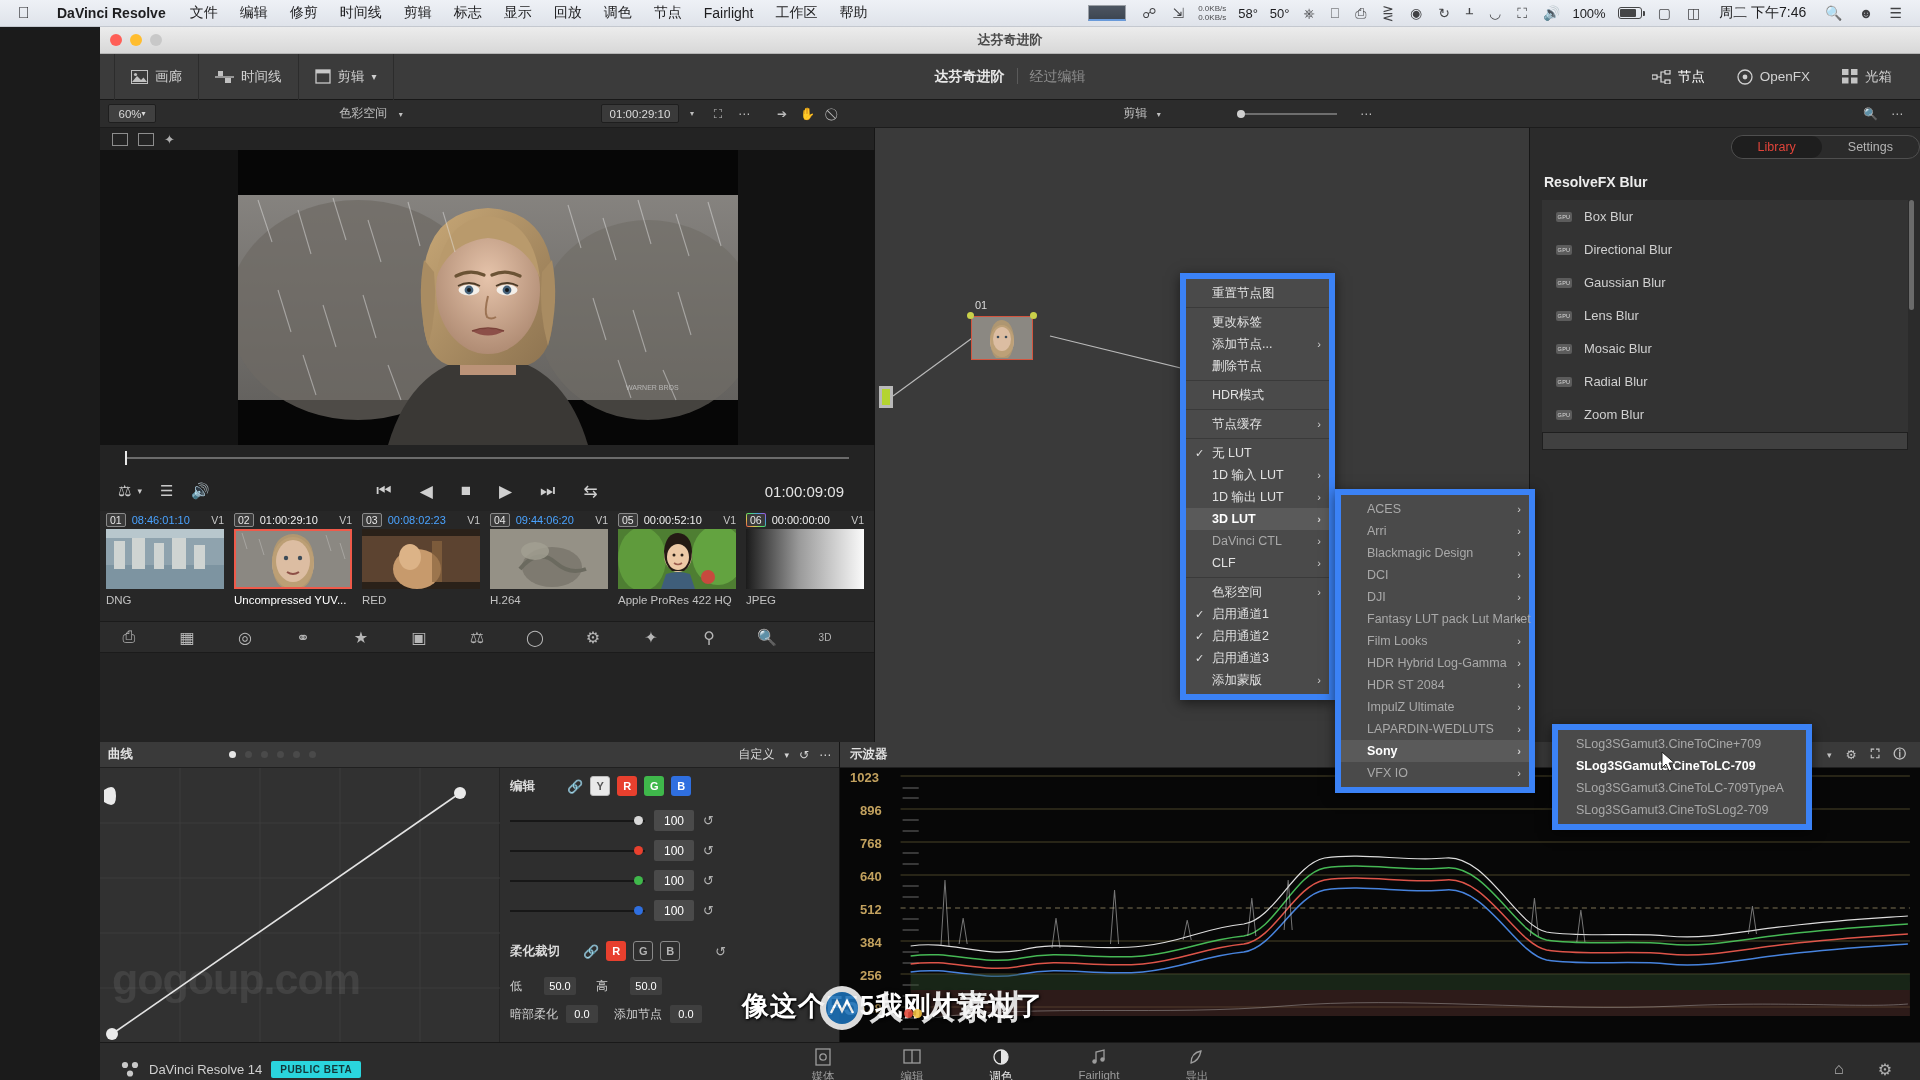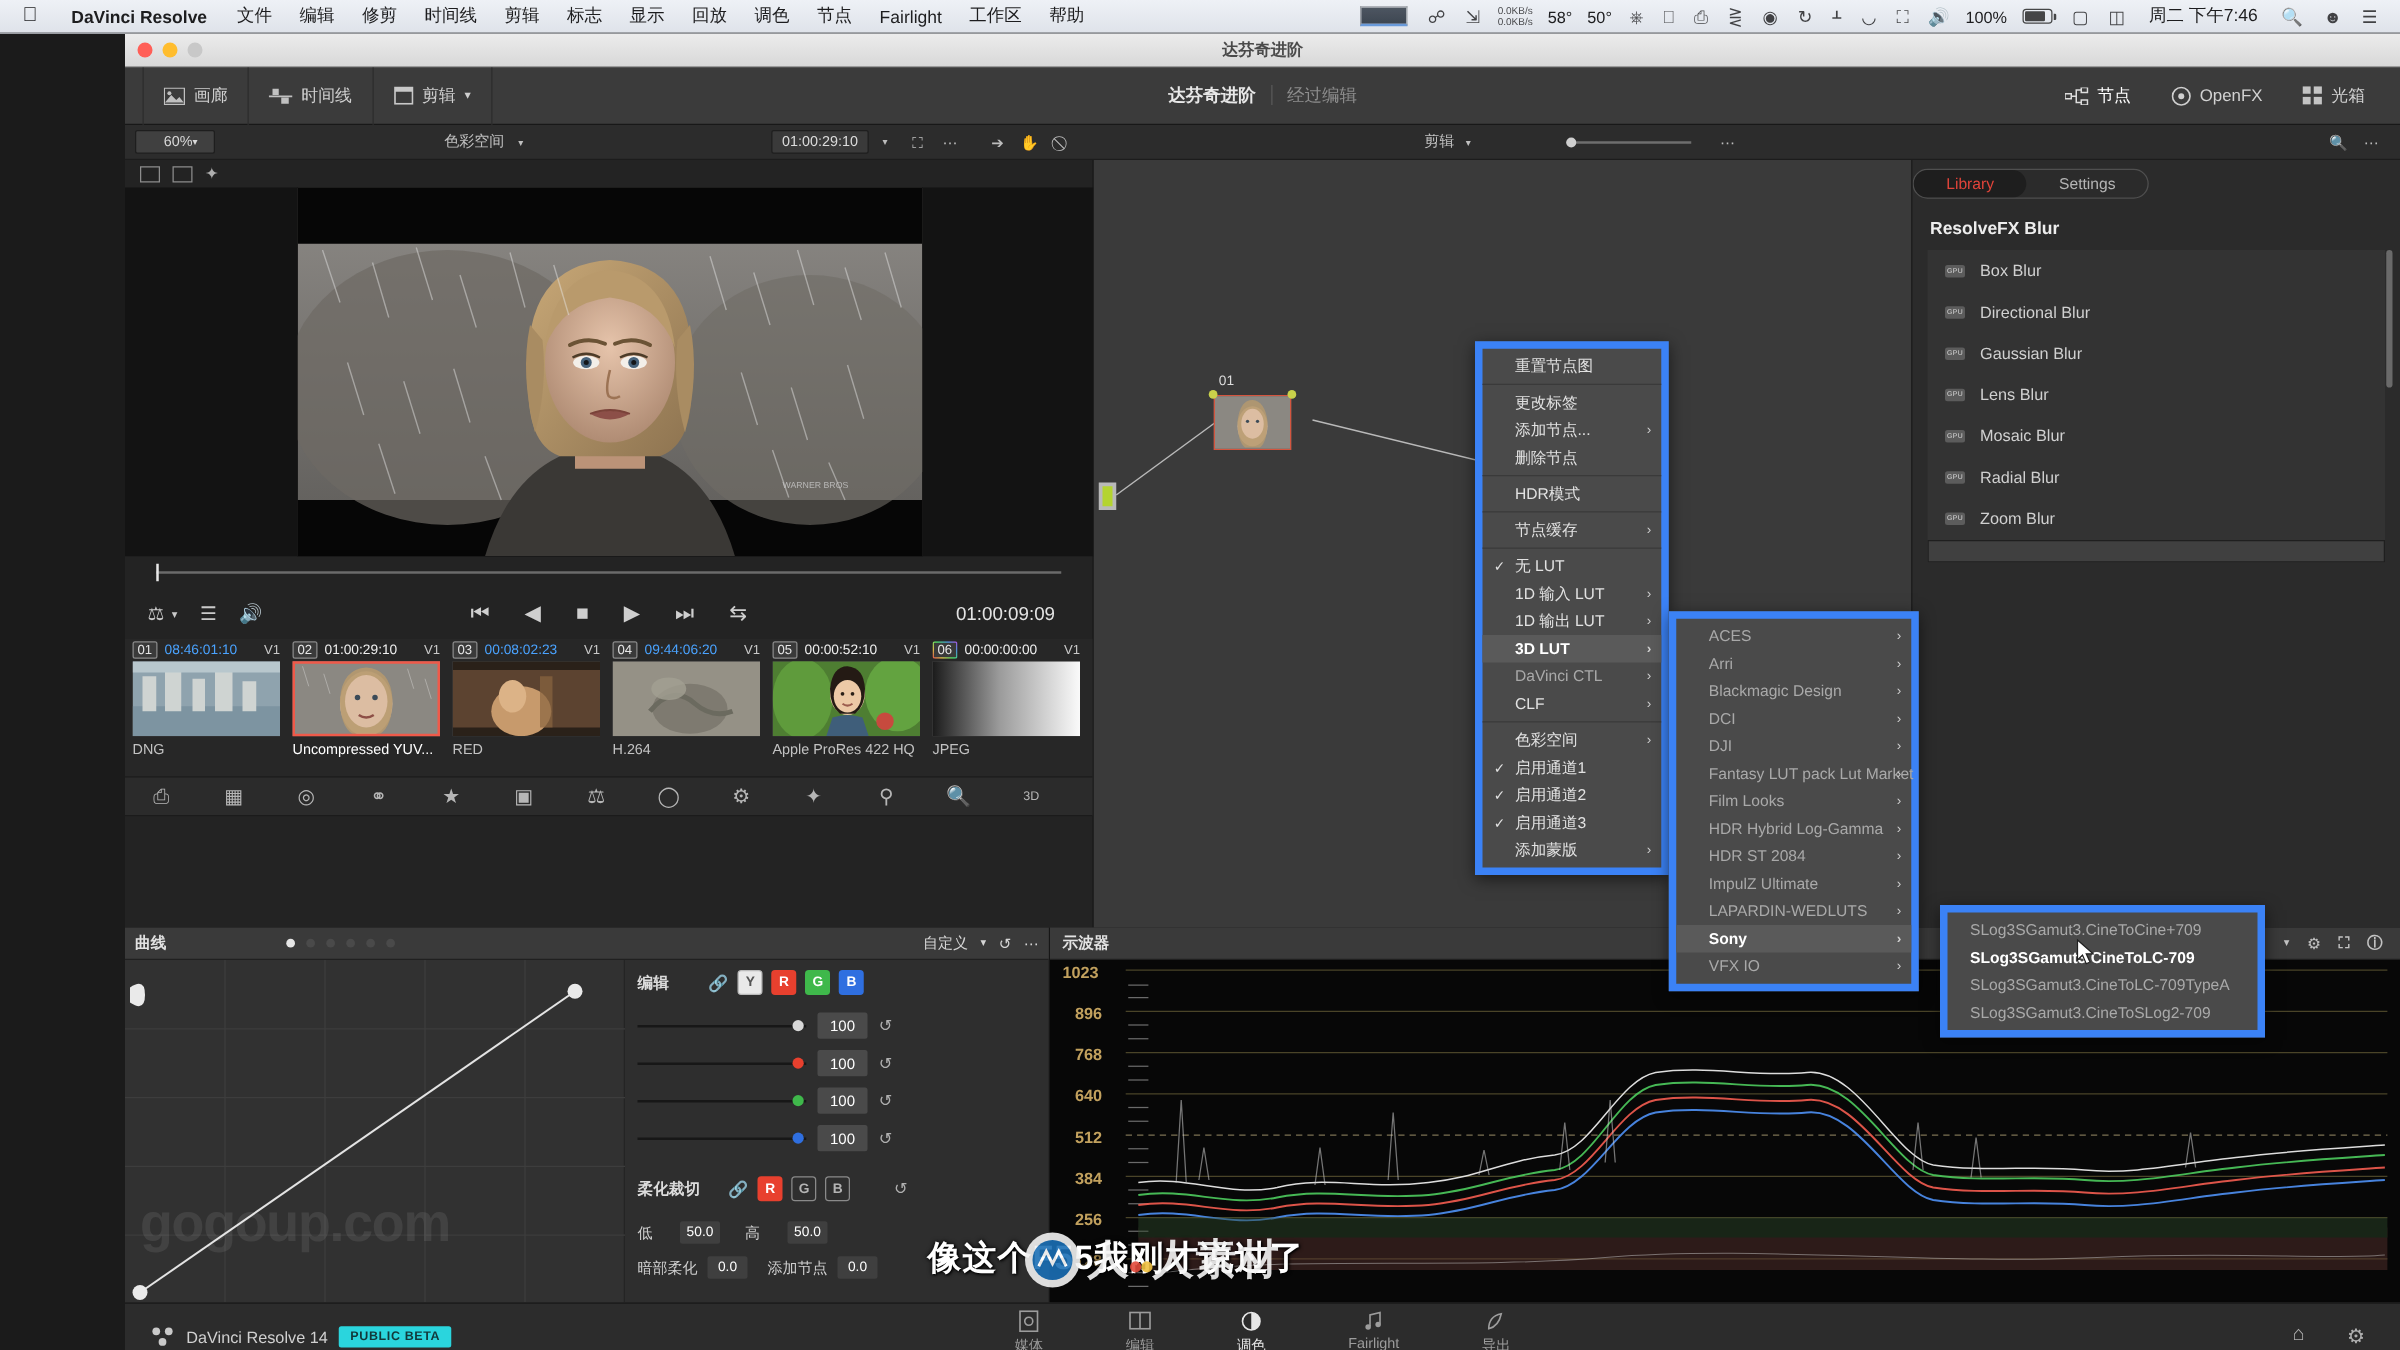--- a/index.html
+++ b/index.html
@@ -45,22 +45,22 @@
   #projtitle { position:absolute; left:0; right:0; text-align:center; pointer-events:none;
      font-size:14px; color:#e8e8e8; font-weight:bold; }
   #projtitle span.sub { color:#8d8d8d; font-weight:normal; padding-left:12px; border-left:1px solid #5a5a5a; margin-left:12px;}
   .rtbtns { margin-left:auto; display:flex; align-items:center; padding-right:14px; gap:4px; }
   .rtbtn { display:flex;align-items:center;gap:7px;padding:0 14px;height:30px;color:#d2d2d2;font-size:13.5px;}
   .rtbtn.on { color:#fff; }
 
   
   #bar2 { height:28px; background:#2c2c2c; display:flex; align-items:center; font-size:12px;
      color:#c0c0c0; border-bottom:1px solid #1c1c1c; }
-  .zoomsel { margin-left:8px; width:64px; height:19px; background:#404040; border:1px solid #1e1e1e;
-     border-radius:2px; display:flex; align-items:center; justify-content:space-between;
+  .zoomsel { margin-left:8px; width:48px; height:19px; background:#404040; border:1px solid #1e1e1e;
+     border-radius:2px; display:flex; align-items:center; justify-content:center;
      padding:0 22px; font-size:11.5px; color:#d8d8d8; }
   .cspace { width:270px; text-align:center; }
   .tcbox { width:78px;height:19px;background:#3a3a3a;border:1px solid #1e1e1e;border-radius:2px;
      display:flex;align-items:center;justify-content:center;font-size:11.5px;color:#dcdcdc;}
   .sqbtn { width:26px;height:21px;display:flex;align-items:center;justify-content:center;color:#bcbcbc;}
 
   
   #main { display:flex; height:614px; }
   #viewerCol { width:775px; background:#232323; border-right:1px solid #161616; position:relative;}
   #viewerTools { height:22px; display:flex; align-items:center; gap:10px; padding-left:12px; }
@@ -104,21 +104,21 @@
   #nodeCanvas { position:absolute; inset:28px 0 0 0; }
   .nodebox { position:absolute; width:62px;height:44px;background:#6e6e6e;border:1px solid #d3553f;}
   .nodebox img,.nodebox .inner{width:100%;height:100%;}
   .nodelabel{position:absolute;font-size:11px;color:#dcdcdc;}
   .nodedot{position:absolute;width:7px;height:7px;border-radius:50%;background:#c9d14a;}
   .termbox{position:absolute;width:14px;height:22px;background:#b9b9b9;display:flex;align-items:center;justify-content:center;}
   .termbox i{width:8px;height:16px;background:#b4d430;display:block;}
 
   
   #rightCol { width:390px; background:#2b2b2b; }
-  #lsTabs { height:38px; display:flex; align-items:center; justify-content:flex-start; }
+  #lsTabs { height:38px; display:flex; align-items:center; justify-content:flex-end; }
   .lsTabWrap { display:flex; border:1px solid #4f4f4f; border-radius:14px; overflow:hidden; height:24px;}
   .lsTab { padding:0 26px; height:22px; display:flex;align-items:center; font-size:12.5px; color:#b4b4b4;}
   .lsTab.active { background:#1e1e1e; color:#e0443a; border-radius:13px; }
   #fxTitle { font-size:14px; font-weight:bold; color:#ededed; padding:8px 14px 10px 14px;}
   #fxList { margin:0 12px; background:#333; height:232px; position:relative;}
   .fxItem { height:33px; display:flex; align-items:center; gap:12px; padding-left:14px;
       font-size:13px; color:#d0d0d0; }
   .gpu { width:16px;height:10px;background:#5c5c5c;border-radius:2px; font-size:5.5px; color:#d8d8d8;
       display:flex;align-items:center;justify-content:center;letter-spacing:.3px;}
   #fxScroll{position:absolute;right:-6px;top:0;width:5px;height:110px;background:#6a6a6a;border-radius:3px;}

